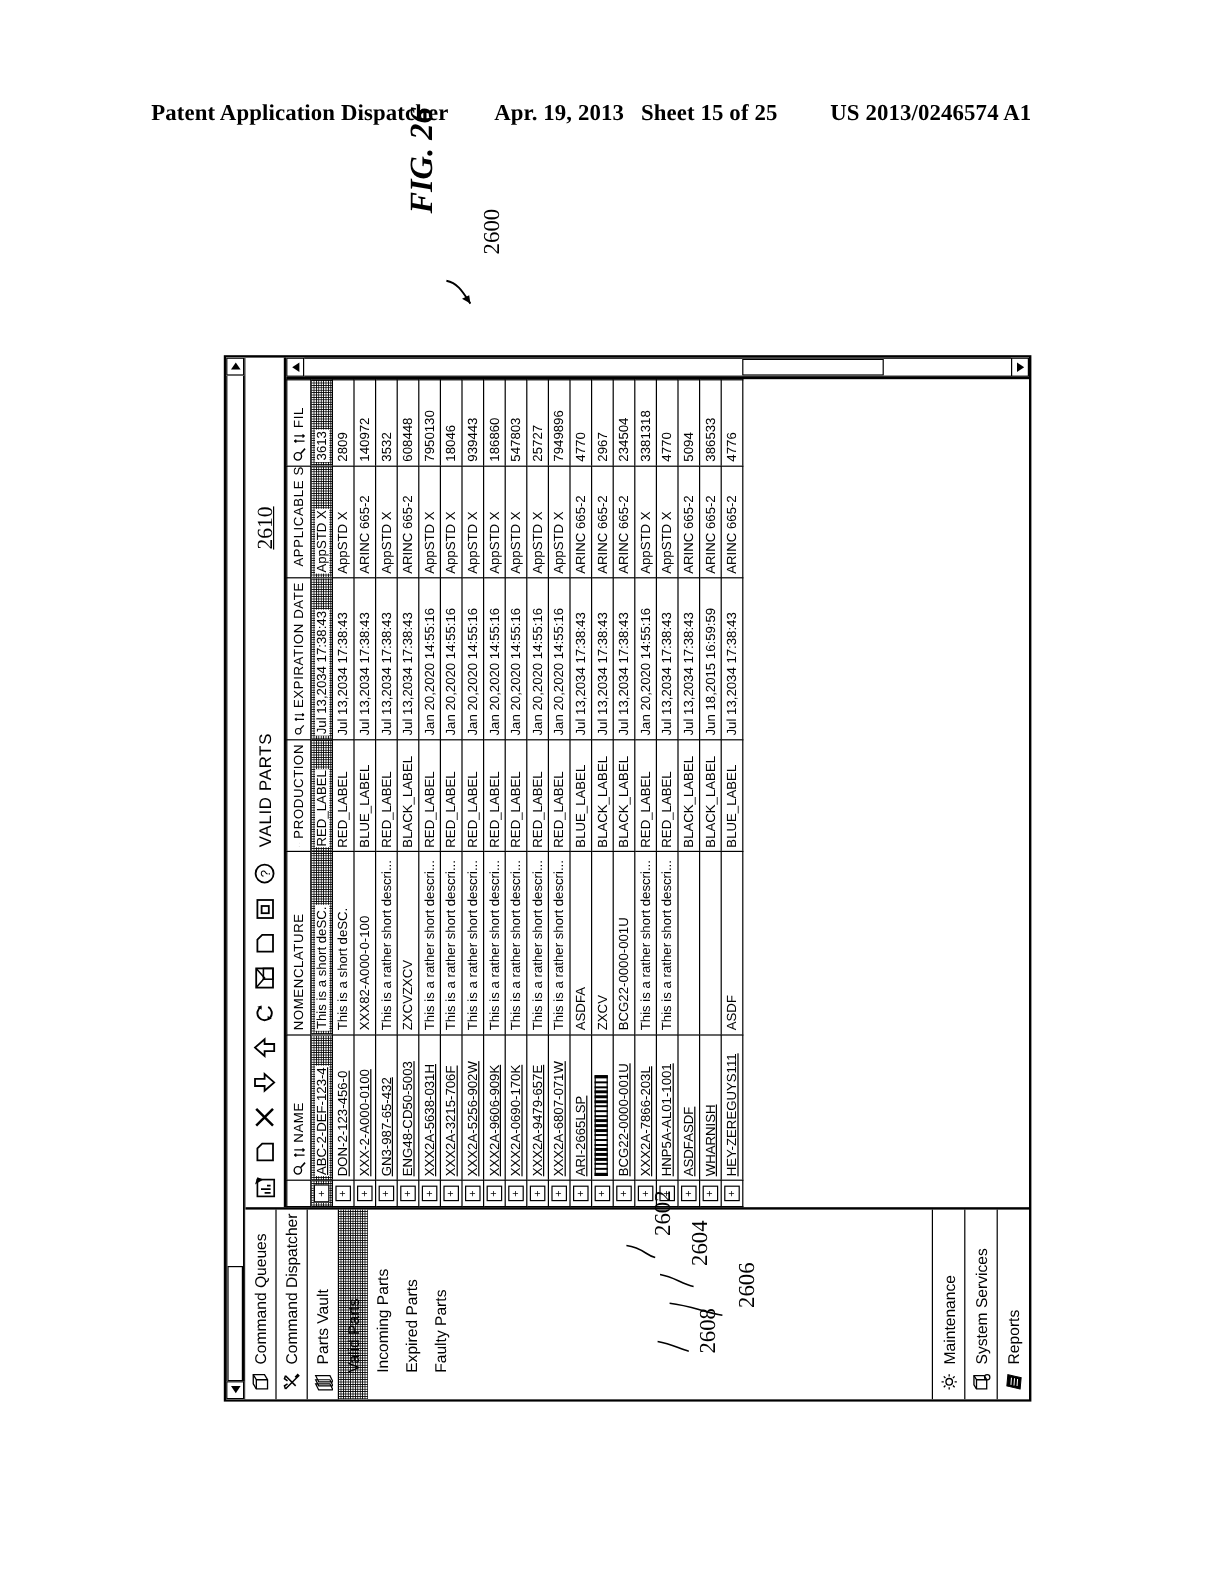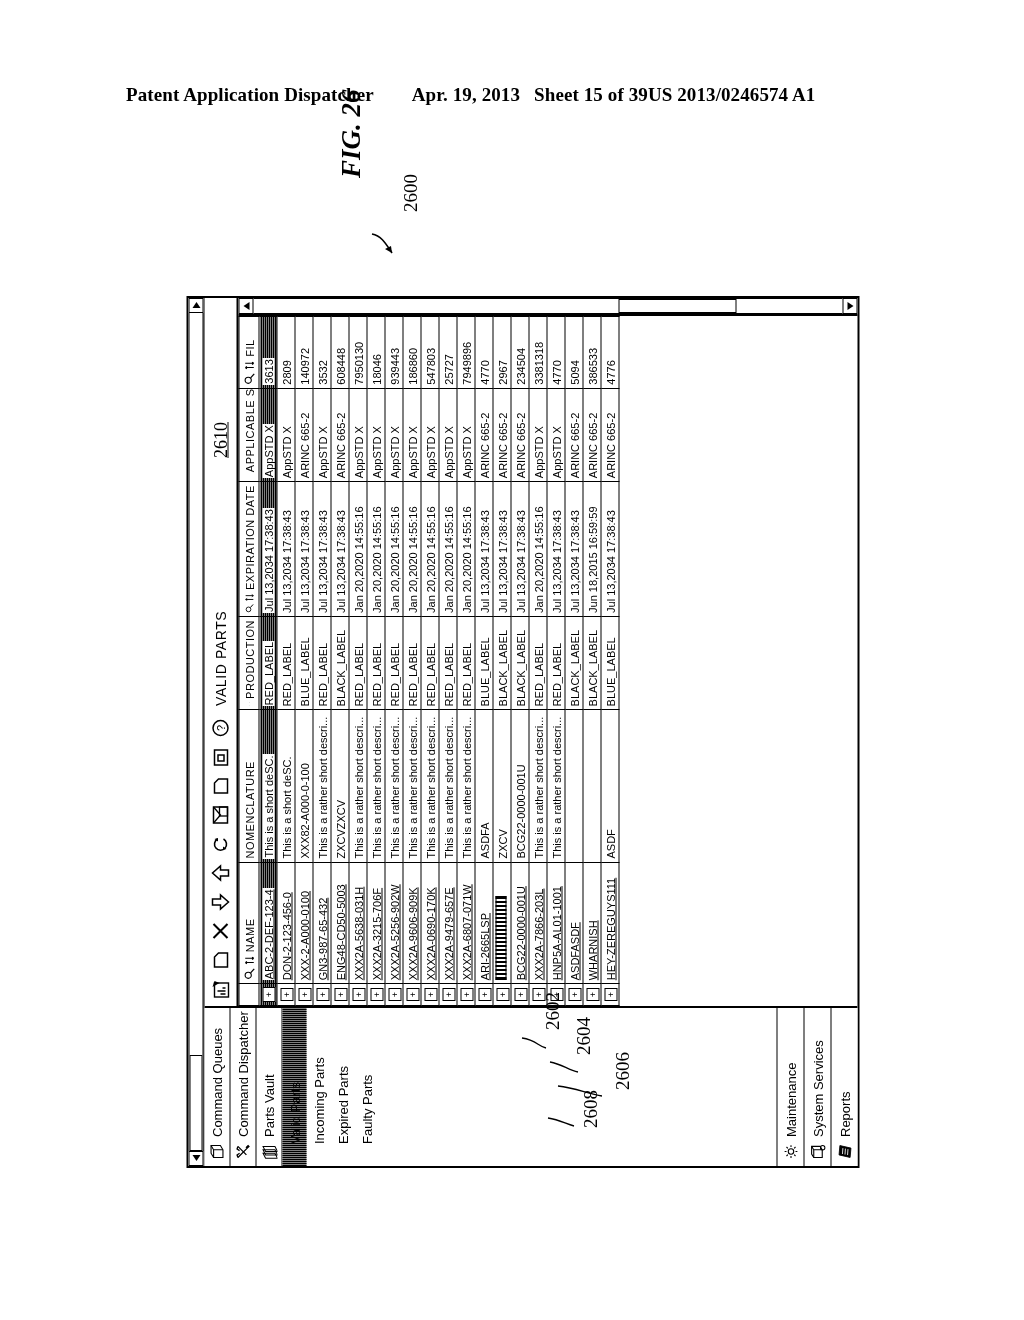--- a/index.html
+++ b/index.html
@@ -25,21 +25,21 @@
     align-items: baseline;
     font-family: "Liberation Serif", serif;
     font-weight: bold;
     font-size: 19px;
     letter-spacing: 0.1px;
     white-space: nowrap;
   }
   .pub-header .h-title { }
   .pub-header .h-date  { margin-left: 38px; }
   .pub-header .h-sheet { margin-left: 14px; }
-  .pub-header .h-num   { }
+  .pub-header .h-num   { margin-left: 44px; }
 
   
   .rot-wrap {
     position: absolute;
     left: 186px;
     top: 296px;
     width: 673px;
     height: 872px;
   }
   .rot-inner {
@@ -327,21 +327,21 @@
     transform-origin: left top;
     white-space: nowrap;
   }
 </style>
 </head>
 <body>
 
 <div class="pub-header">
   <span class="h-title">Patent Application Dispatcher</span>
   <span class="h-date">Apr. 19, 2013</span>
-  <span class="h-sheet">Sheet 15 of 39</span>
+  <span class="h-sheet">Sheet 15 of 25</span>
   <span class="h-num">US 2013/0246574 A1</span>
 </div>
 
 <div class="fig-label">FIG. 26</div>
 <div class="fig-ref">2600</div>
 <svg class="fig-ref-arrow" viewBox="0 0 34 26">
   <path d="M2 2 C 12 4, 16 12, 22 21" stroke="#000" stroke-width="1.6" fill="none"></path>
   <path d="M22 21 L 15 17 L 21 14 Z" fill="#000"></path>
 </svg>
 

